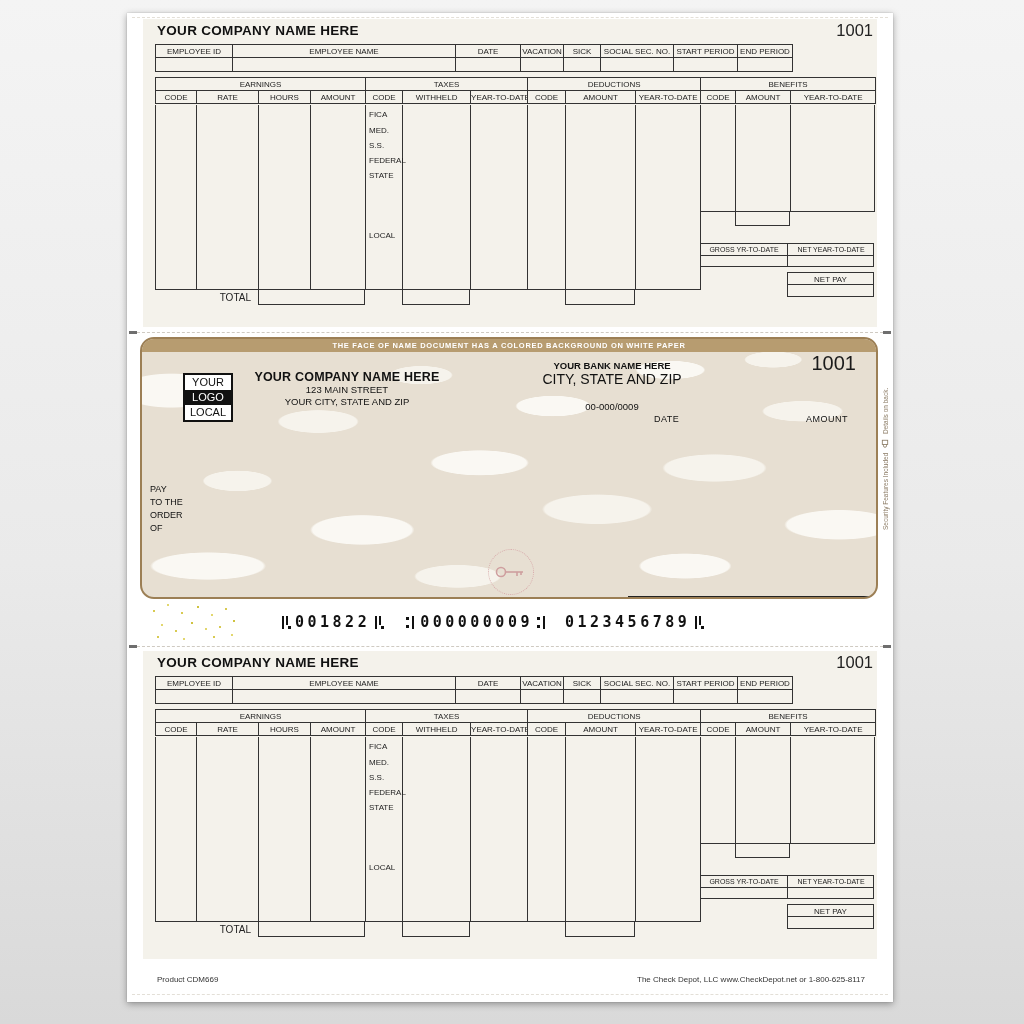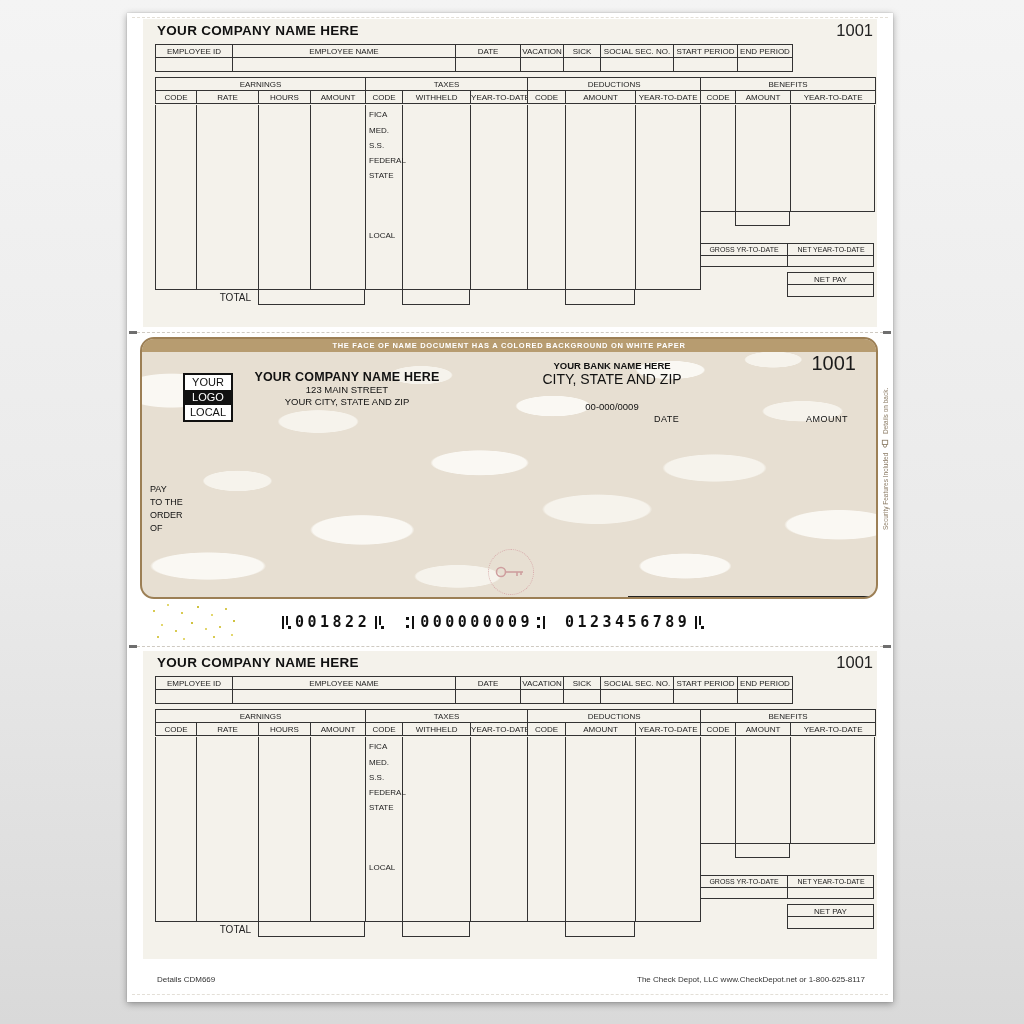--- a/index.html
+++ b/index.html
@@ -463,15 +463,15 @@
 
       <span class="total-label">TOTAL</span>
       <div class="total-box" style="left:103px;width:107px"></div>
       <div class="total-box" style="left:247px;width:68px"></div>
       <div class="total-box" style="left:410px;width:70px"></div>
     </div>
   </div>
 
   <div class="perf faint" style="top:981px;"></div>
 
-  <div class="footer-left">Details CDM669</div>
+  <div class="footer-left">Product CDM669</div>
   <div class="footer-right">The Check Depot, LLC  www.CheckDepot.net  or  1-800-625-8117</div>
 </div>
 
 </body></html>

